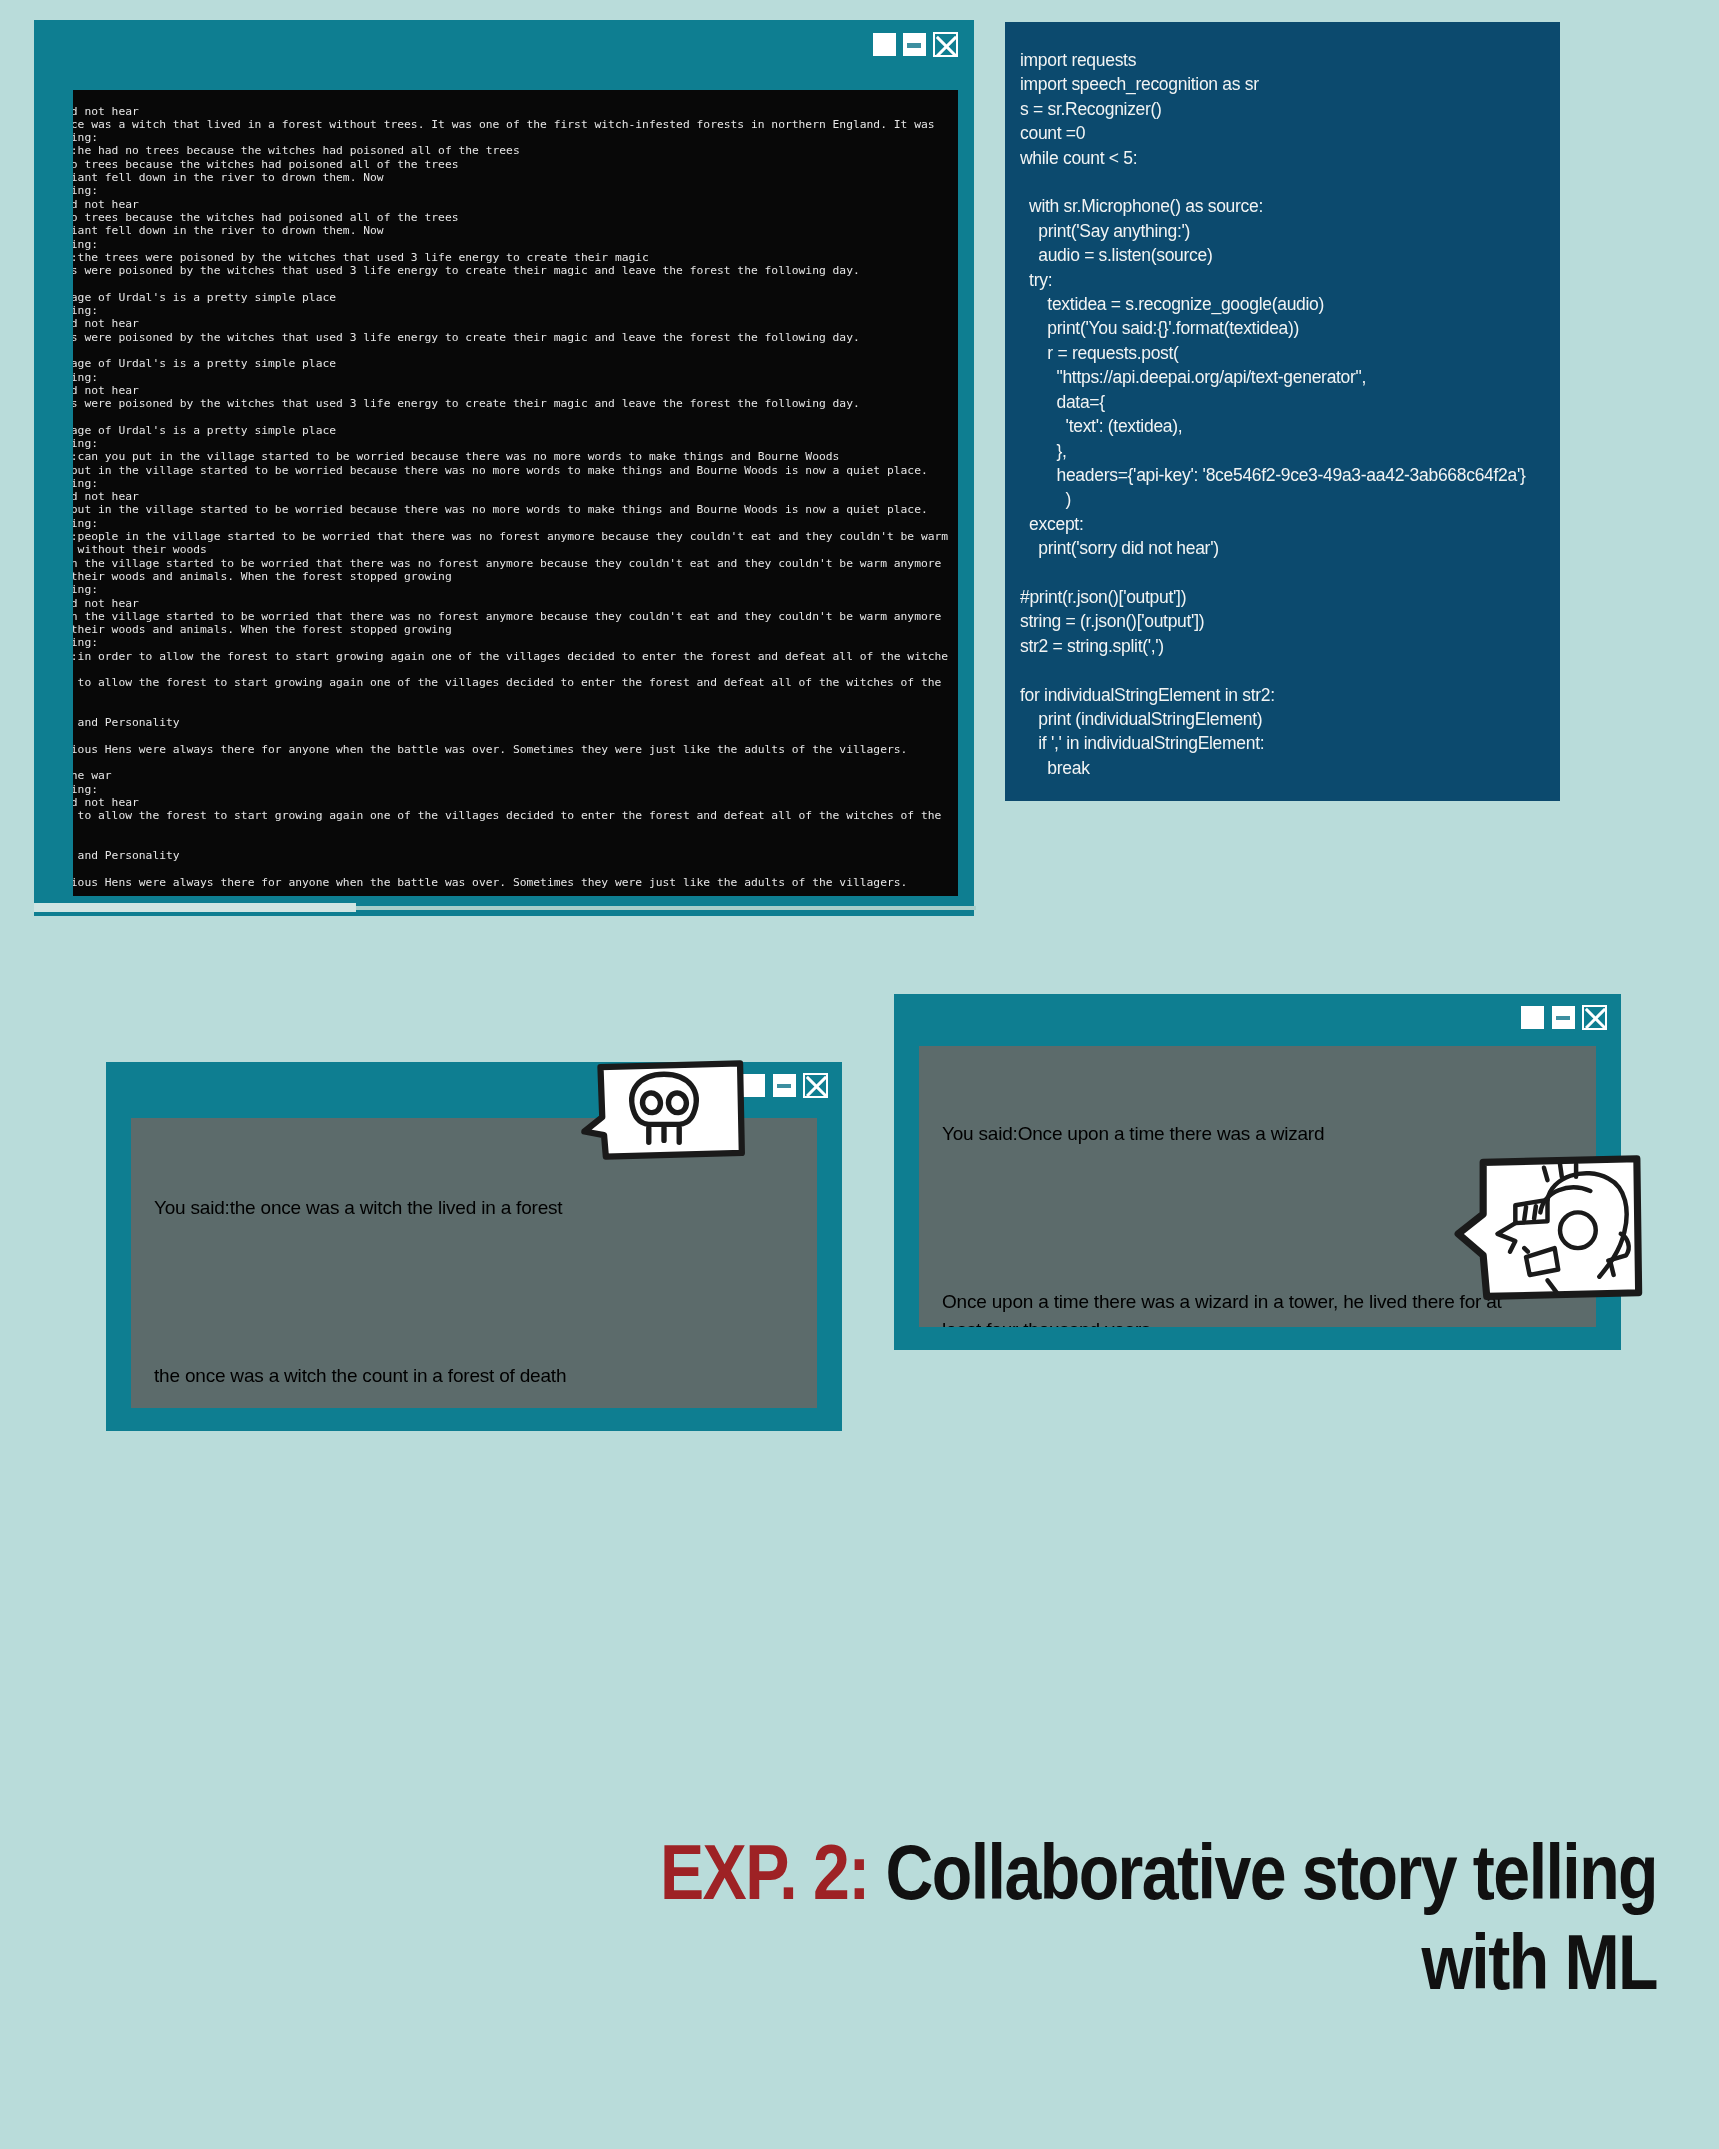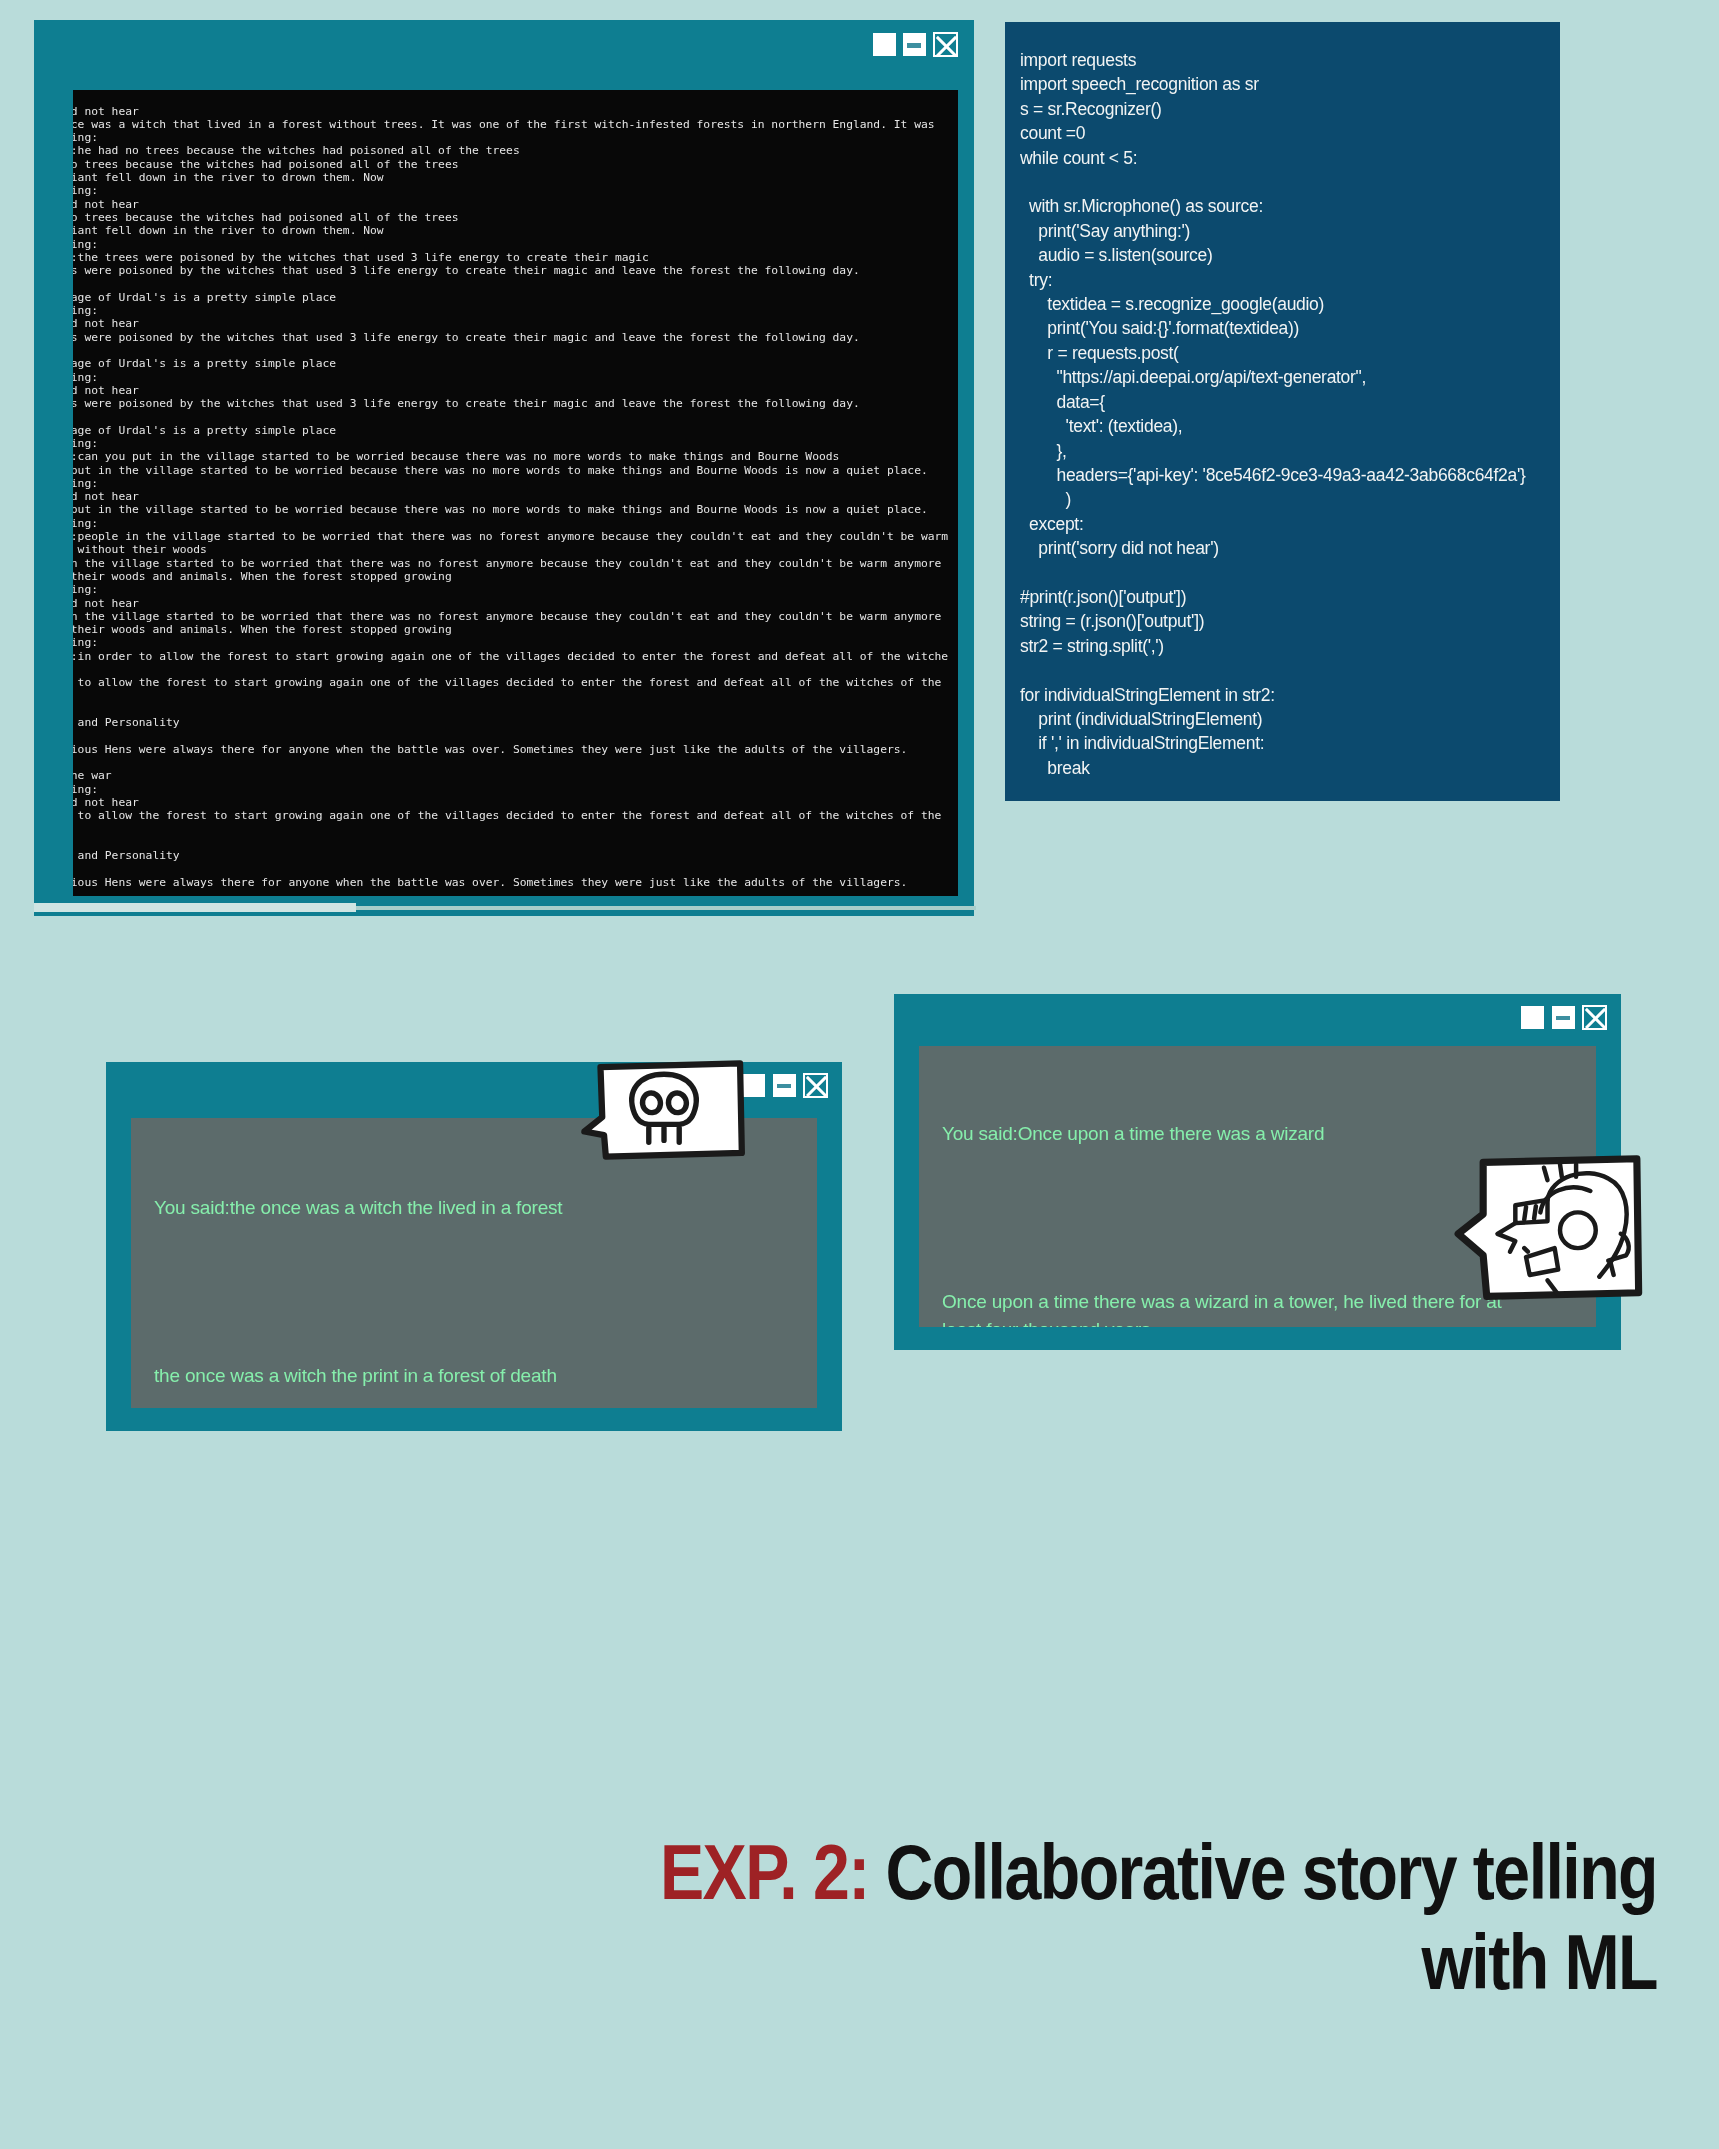--- a/index.html
+++ b/index.html
@@ -52,21 +52,21 @@
     width: 27px; height: 2.7px;
     background: #ffffff;
     transform-origin: center;
   }
   .ctrl-close::before { transform: rotate(45deg); }
   .ctrl-close::after  { transform: rotate(-45deg); }
 
   .win-body {
     position: absolute;
     background: #5c6b6b;
-    color: #86efac;
+    color: #000000;
     overflow: hidden;
   }
 
   
   #terminal-window {
     left: 34px; top: 19.7px;
     width: 940px; height: 896px;
   }
   #terminal-controls { right: 16px; top: 12.5px; }
   #terminal-screen {
@@ -321,21 +321,21 @@
 
   <div class="win story-win" id="witch-window">
     <div class="win-controls">
       <span class="ctrl"></span>
       <span class="ctrl ctrl-min"></span>
       <span class="ctrl ctrl-close"></span>
     </div>
     <div class="win-body">
       <span class="story-said">You said:the once was a witch the lived in a forest</span>
       <span class="story-gap"></span>
-      <span class="story-out">the once was a witch the print in a forest of death</span>
+      <span class="story-out">the once was a witch the count in a forest of death</span>
     </div>
   </div>
 
   <div class="bubble" style="left:579px; top:1058px; width:170px; height:104px;">
     <svg viewBox="0 0 190 116" width="170" height="104">
       <path d="M24 10 L180 6 L182 106 L30 110 L28 86 L6 82 L26 66 Z" fill="#ffffff" stroke="#1a1a1a" stroke-width="7" stroke-linejoin="round"></path>
       <g fill="none" stroke="#1a1a1a" stroke-width="6" stroke-linecap="round" stroke-linejoin="round">
         <path d="M62 62 C52 36 68 18 95 18 C122 18 138 36 128 62 C124 72 116 74 112 74 L78 74 C74 74 66 72 62 62 Z"></path>
         <path d="M78 78 L78 94 M95 78 L95 92 M112 78 L112 94"></path>
         <ellipse cx="81" cy="50" rx="10" ry="11" transform="rotate(-12 81 50)"></ellipse>

